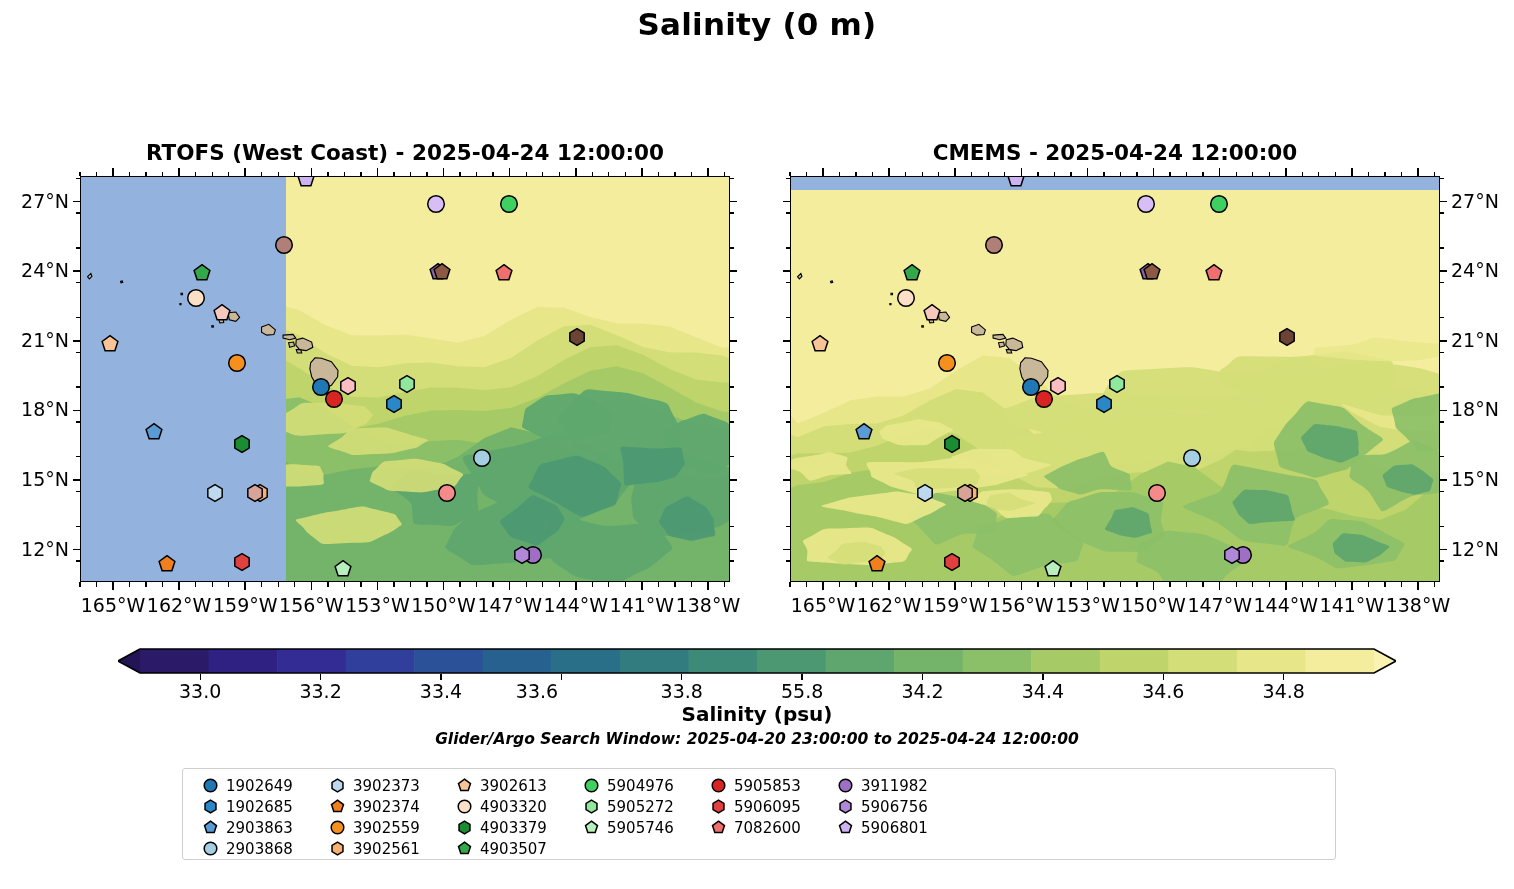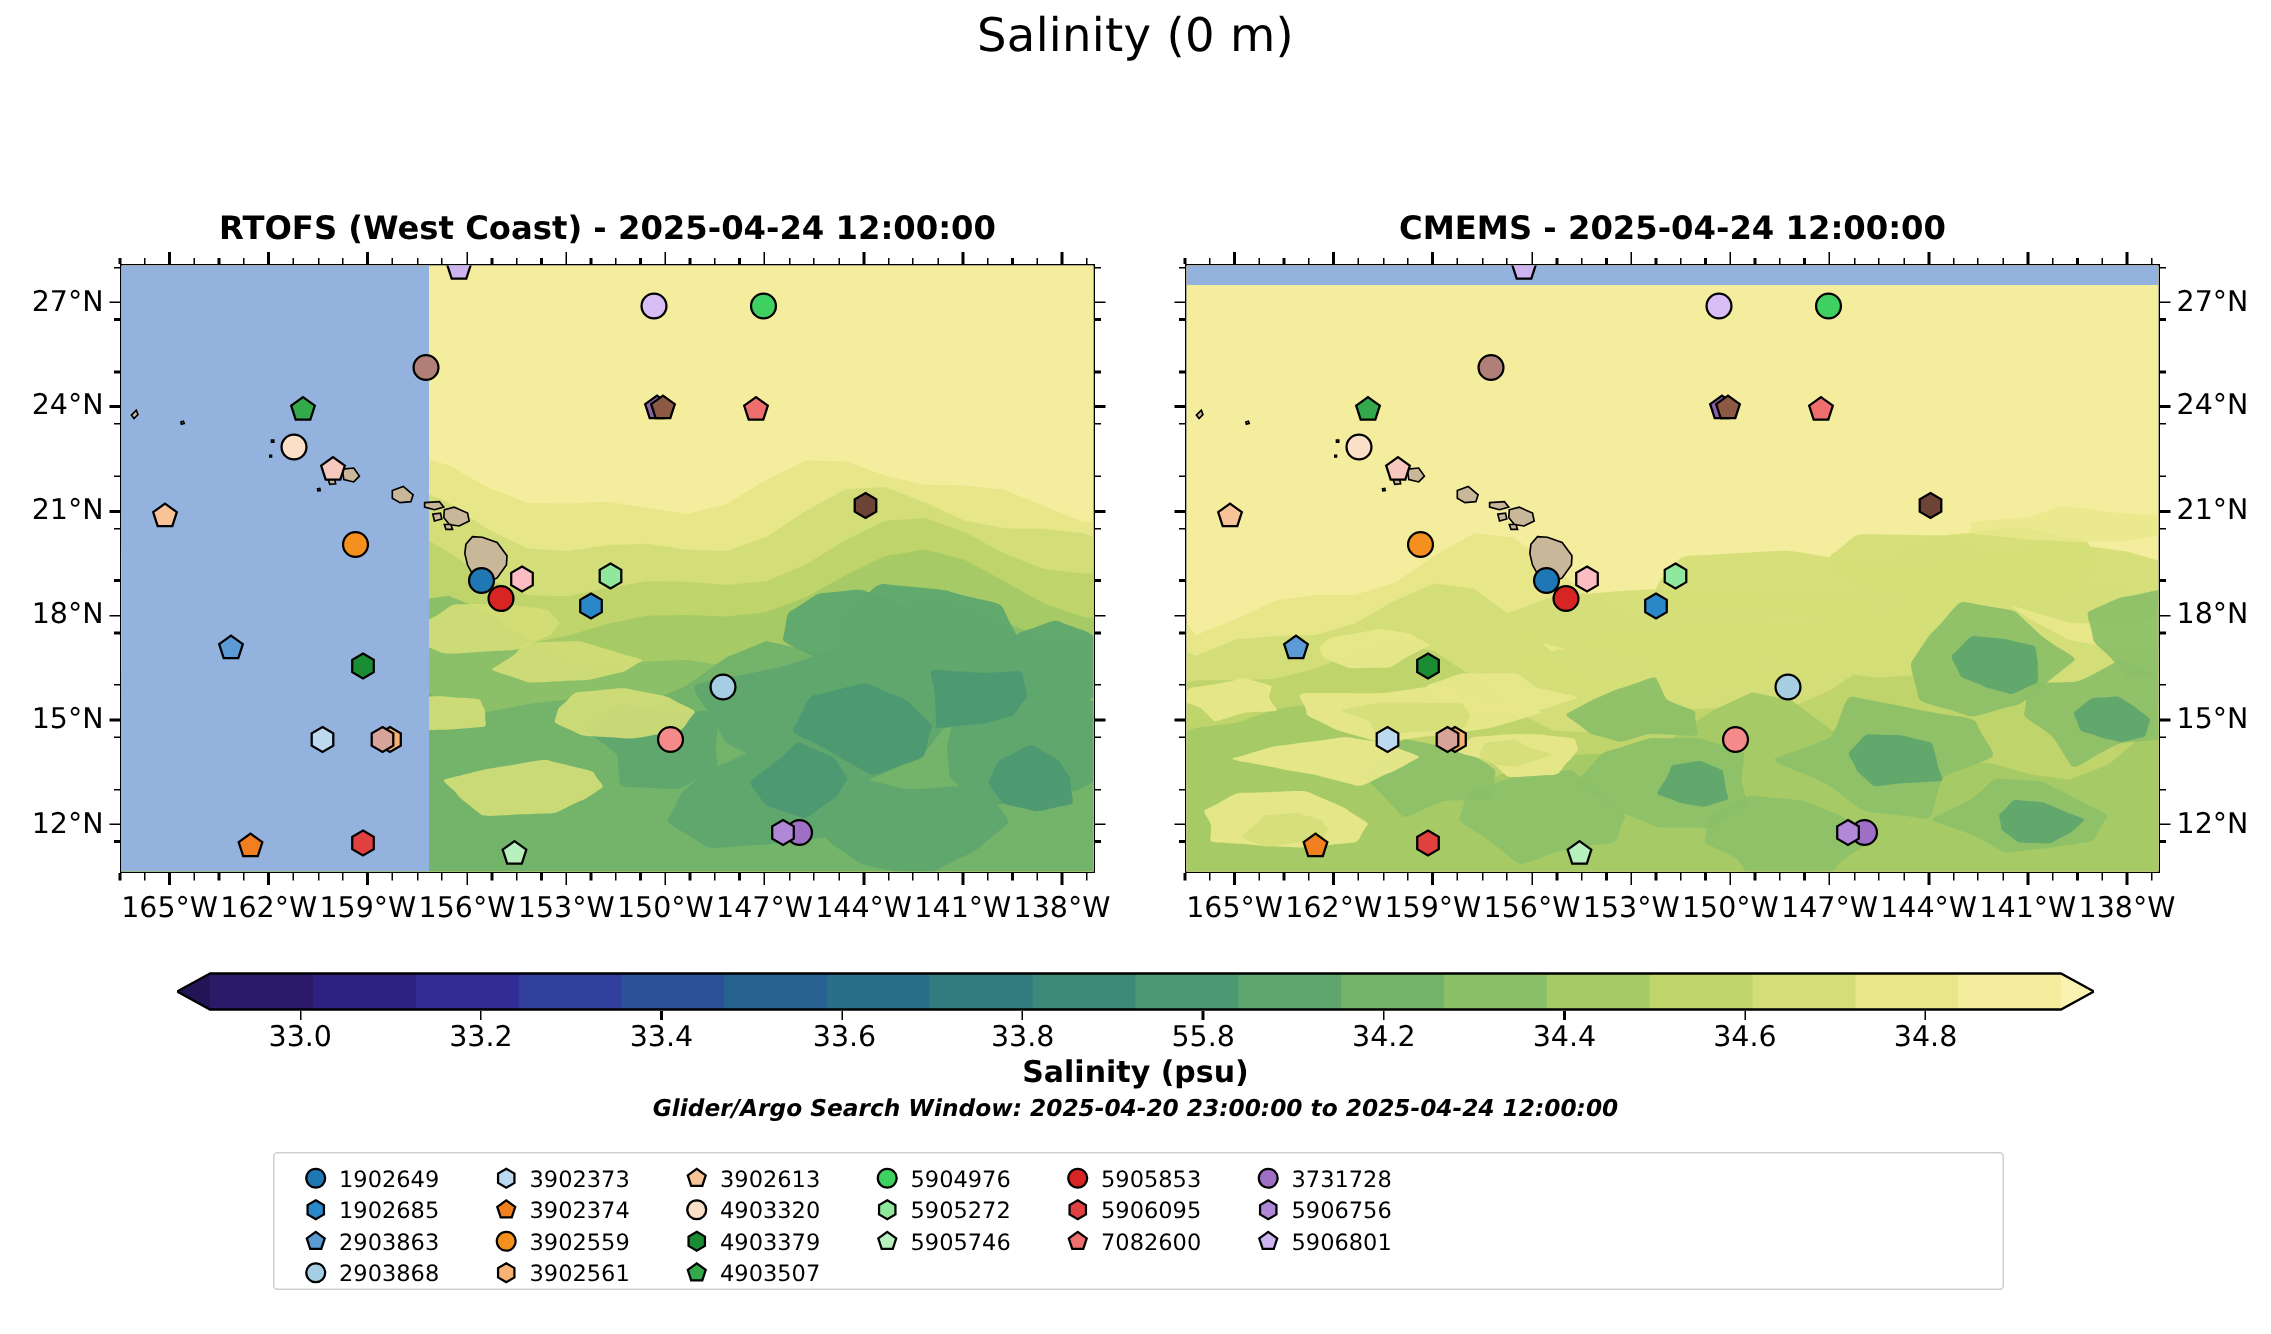--- a/index.html
+++ b/index.html
@@ -15,21 +15,21 @@
     position: relative;
   }
 
   
   #main-title {
     position: absolute;
     left: 0; top: 6px;
     width: 1514px;
     text-align: center;
     font-size: 31px;
-    font-weight: normal;
+    font-weight: bold;
     color: #000;
     letter-spacing: 0.2px;
   }
 
   
   .panel {
     position: absolute;
     top: 176px;
     height: 406px;
     border: 1.3px solid #000;
@@ -897,21 +897,21 @@
     </svg>
 </div>
 <div id="colorbar-ticks">
     <div class="cb-tick" style="left: 81.5451px;"></div>
     <div class="cb-lab" style="left: 82.1951px;">33.0</div>
     <div class="cb-tick" style="left: 201.935px;"></div>
     <div class="cb-lab" style="left: 202.585px;">33.2</div>
     <div class="cb-tick" style="left: 322.326px;"></div>
     <div class="cb-lab" style="left: 322.976px;">33.4</div>
     <div class="cb-tick" style="left: 442.716px;"></div>
-    <div class="cb-lab" style="left: 445px;">33.6</div>
+    <div class="cb-lab" style="left: 419px;">33.6</div>
     <div class="cb-tick" style="left: 563.106px;"></div>
     <div class="cb-lab" style="left: 563.756px;">33.8</div>
     <div class="cb-tick" style="left: 683.496px;"></div>
     <div class="cb-lab" style="left: 684.146px;">55.8</div>
     <div class="cb-tick" style="left: 803.887px;"></div>
     <div class="cb-lab" style="left: 804.537px;">34.2</div>
     <div class="cb-tick" style="left: 924.277px;"></div>
     <div class="cb-lab" style="left: 924.927px;">34.4</div>
     <div class="cb-tick" style="left: 1044.67px;"></div>
     <div class="cb-lab" style="left: 1045.32px;">34.6</div>
@@ -1077,21 +1077,21 @@
           <span class="legend-label">7082600</span>
         </div>
       </div>
       <div class="legend-col">
         <div class="legend-item">
           <span class="legend-swatch">
             <svg class="mk-shape" width="15" height="15" viewBox="0 0 15 15">
       <circle cx="7.5" cy="7.5" r="6.3" fill="#9e6fc4" stroke="#000" stroke-width="1.5"></circle>
             </svg>
           </span>
-          <span class="legend-label">3731728</span>
+          <span class="legend-label">3911982</span>
         </div>
         <div class="legend-item">
           <span class="legend-swatch">
             <svg class="mk-shape" width="15" height="15" viewBox="0 0 15 15">
     <polygon points="7.50,1.20 12.96,4.35 12.96,10.65 7.50,13.80 2.04,10.65 2.04,4.35" fill="#b187d8" stroke="#000" stroke-width="1.5"></polygon>
             </svg>
           </span>
           <span class="legend-label">5906756</span>
         </div>
         <div class="legend-item">

